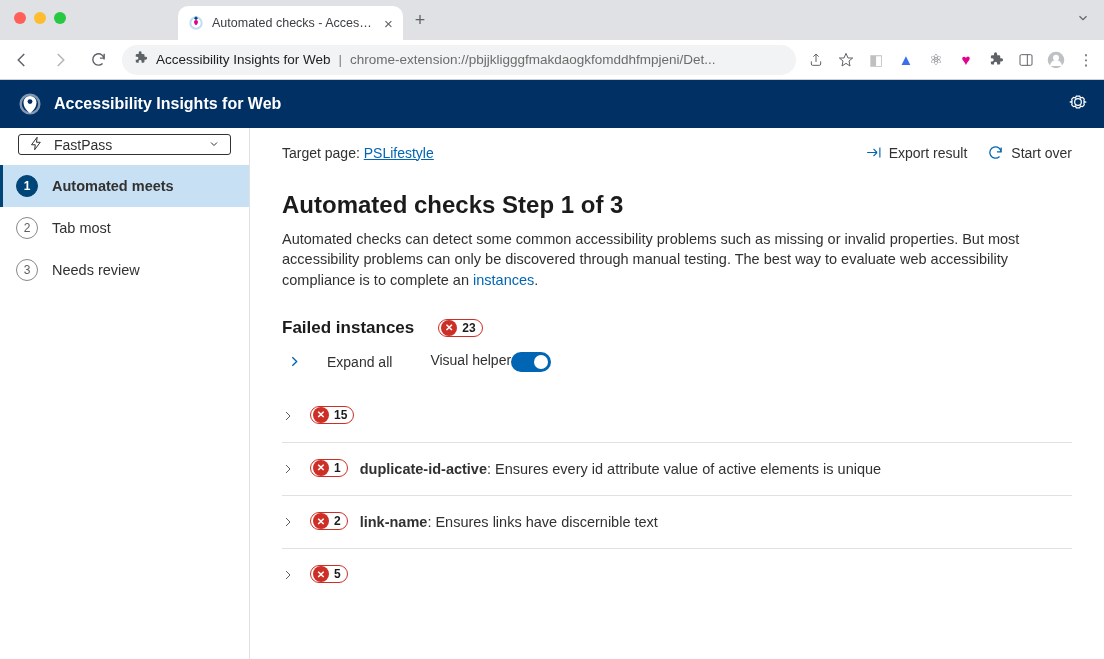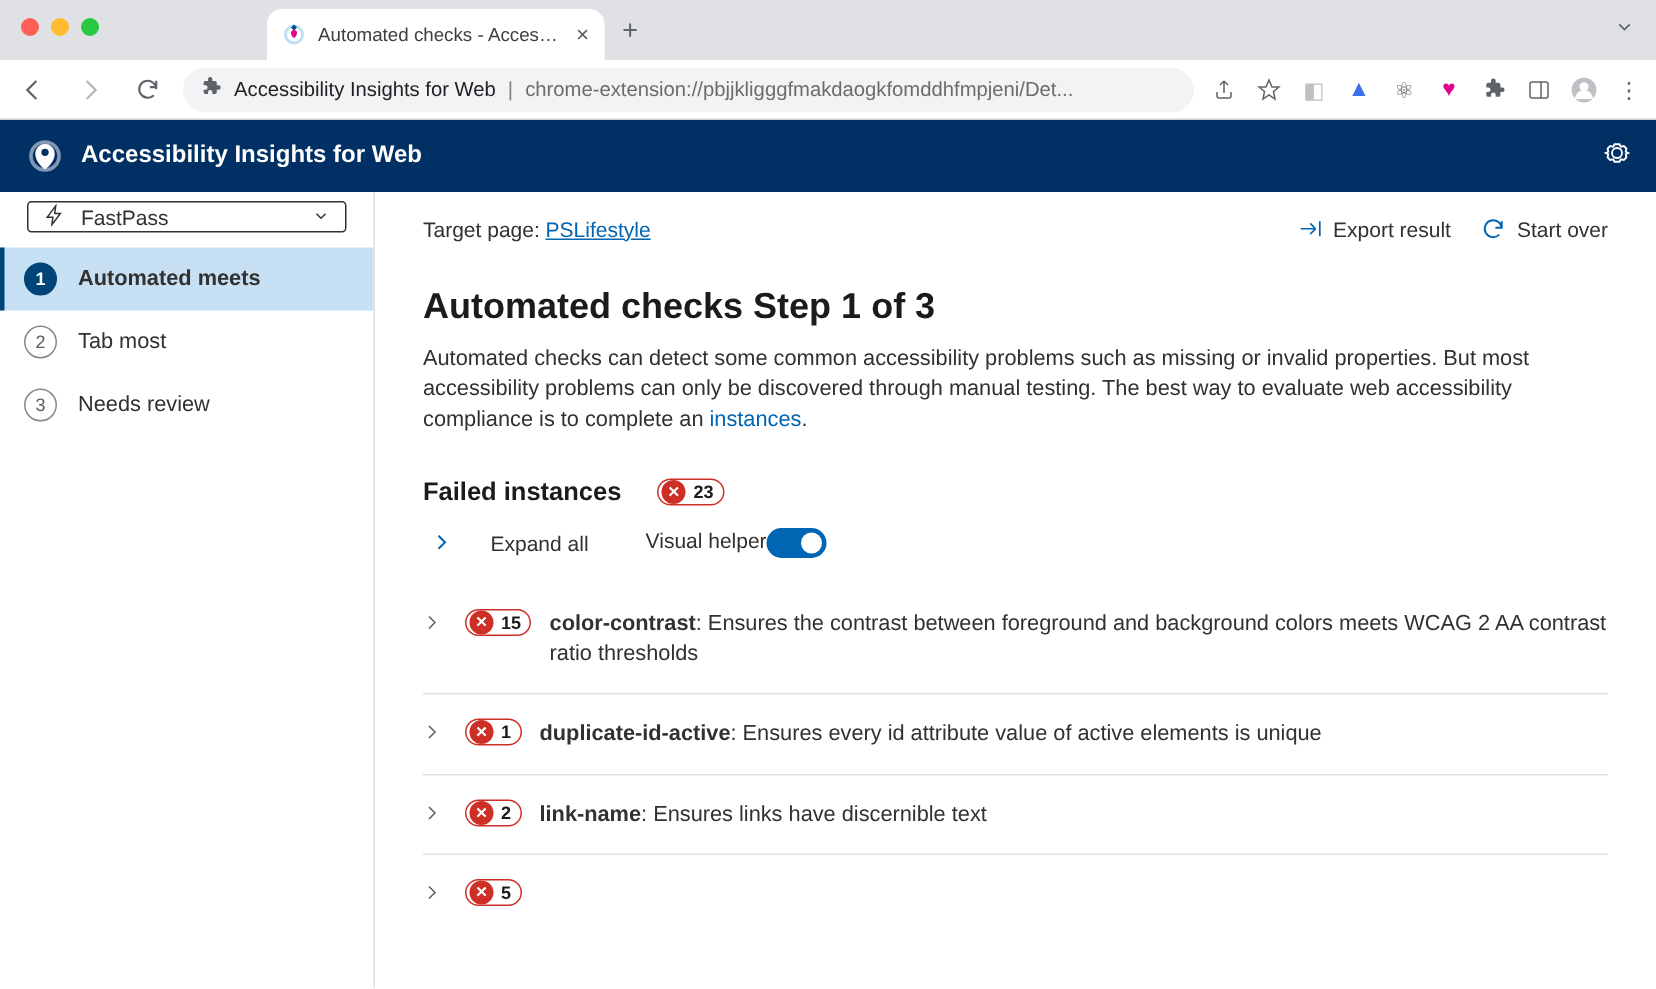--- a/index.html
+++ b/index.html
@@ -275,21 +275,20 @@
         <div class="issue">
     <span class="issue-chevron">
       <svg width="12" height="12" viewBox="0 0 24 24">
               <path fill="none" stroke="currentColor" stroke-width="2" d="M8 4l8 8-8 8"></path>
             </svg>
     </span>
     <span class="badge outline issue-badge">
       <span class="xfill">✕</span>
             <span class="num">15</span>
     </span>
-    <span class="issue-text"><b>color-contrast</b>: Ensures the contrast between foreground and background colors meets WCAG 2 AA contrast ratio thresholds</span>
   </div>
         <div class="issue">
     <span class="issue-chevron">
       <svg width="12" height="12" viewBox="0 0 24 24">
               <path fill="none" stroke="currentColor" stroke-width="2" d="M8 4l8 8-8 8"></path>
             </svg>
     </span>
     <span class="badge outline issue-badge">
       <span class="xfill">✕</span>
             <span class="num">1</span>

